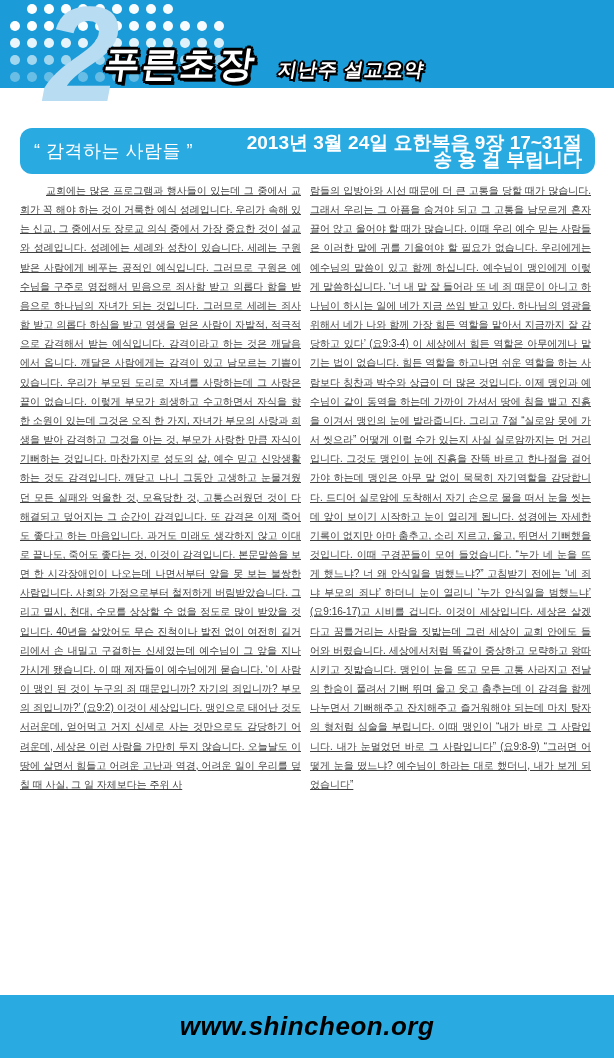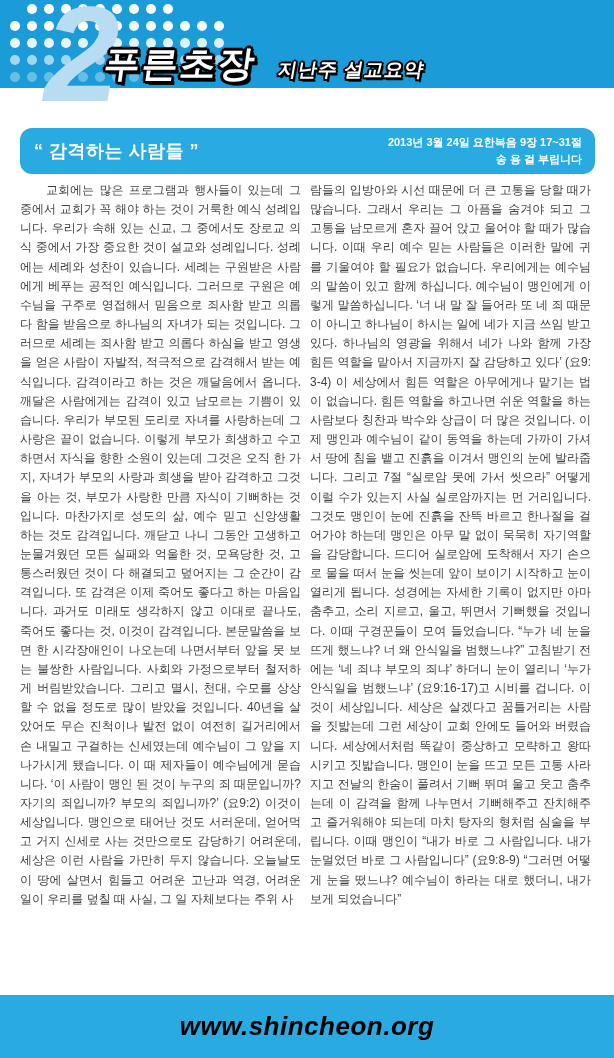--- a/index.html
+++ b/index.html
@@ -53,32 +53,32 @@
       2.5px 2.5px 0 #0a0a0a;
   }
   
   .title-bar{
     position:absolute;left:20px;top:128px;width:575px;height:46px;
     background:var(--bar-blue);border-radius:12px;
     display:flex;justify-content:space-between;align-items:center;
     padding:0 13px 0 14px;color:#ffffff;
   }
   .sermon-title{
-    font-size:18px;font-weight:bold;letter-spacing:0.5px;white-space:nowrap;
+    font-size:18px;font-weight:normal;letter-spacing:0.5px;white-space:nowrap;
   }
   .title-bar-right{
-    text-align:right;font-size:11px;font-weight:bold;line-height:17.5px;white-space:nowrap;
+    text-align:right;font-size:19px;font-weight:bold;line-height:17.5px;white-space:nowrap;
   }
   
   .body-text{
     position:absolute;left:20px;top:181px;width:576px;
     display:flex;gap:9px;
     color:var(--text-color);
-    font-size:12px;line-height:19.15px;
-    text-align:justify;word-break:break-all;
+    font-size:10px;line-height:19.15px;
+    text-align:justify;word-break:break-all;text-decoration:underline;
   }
   .col{width:281px;}
   .col-left{text-indent:26px;}
   
   .footer-bar{
     position:absolute;left:0;bottom:0;width:614px;height:63px;
     background:var(--bar-blue);
     display:flex;align-items:center;justify-content:center;
   }
   .website{

